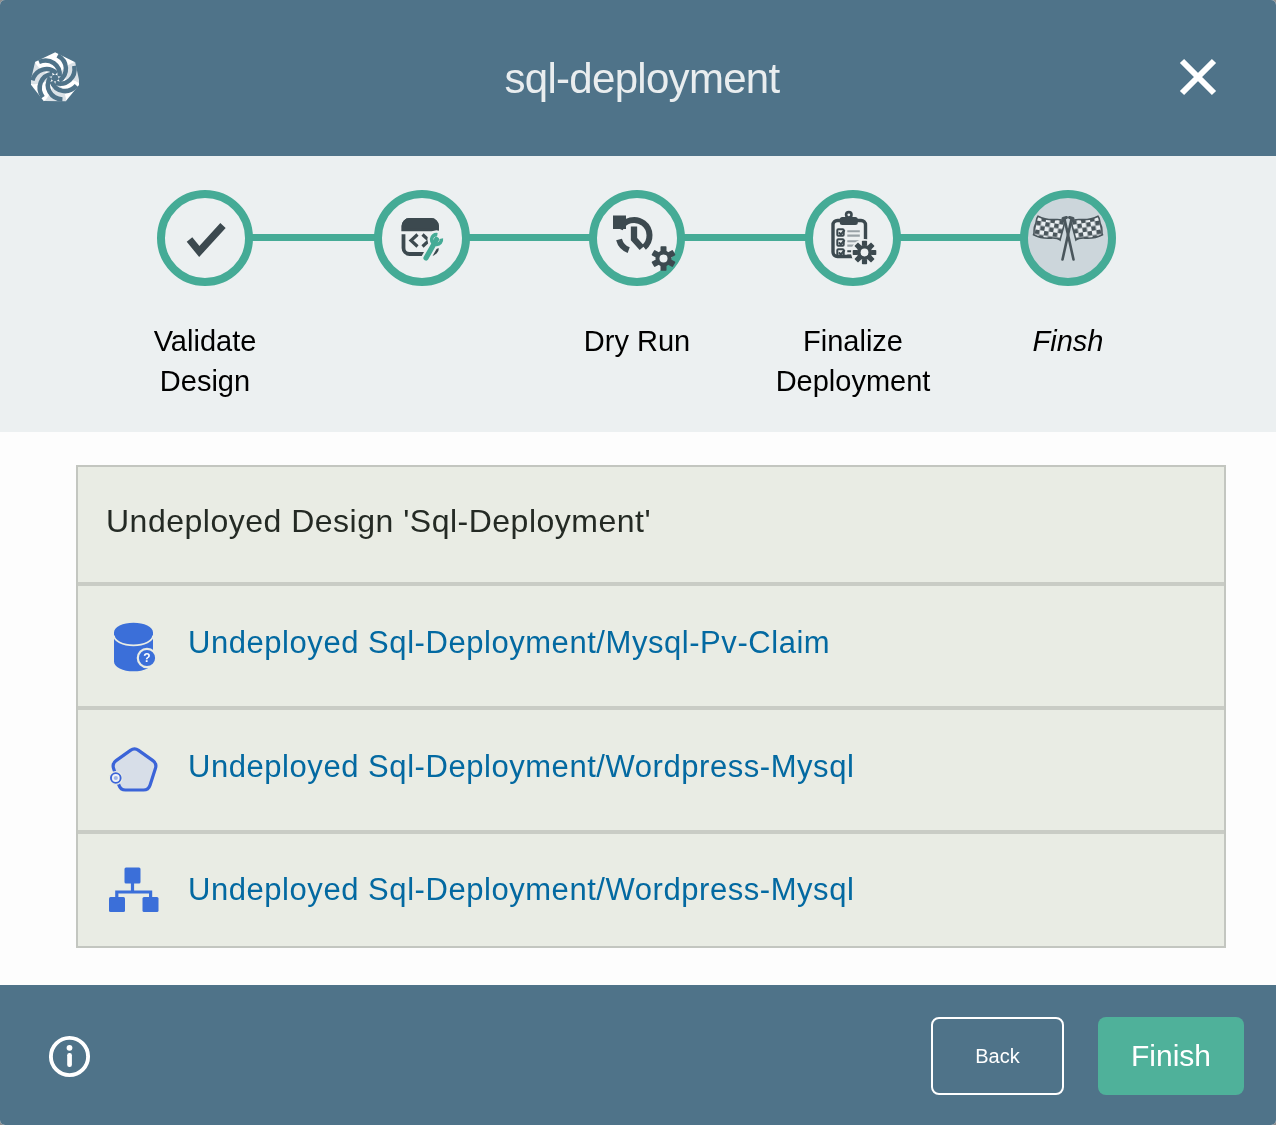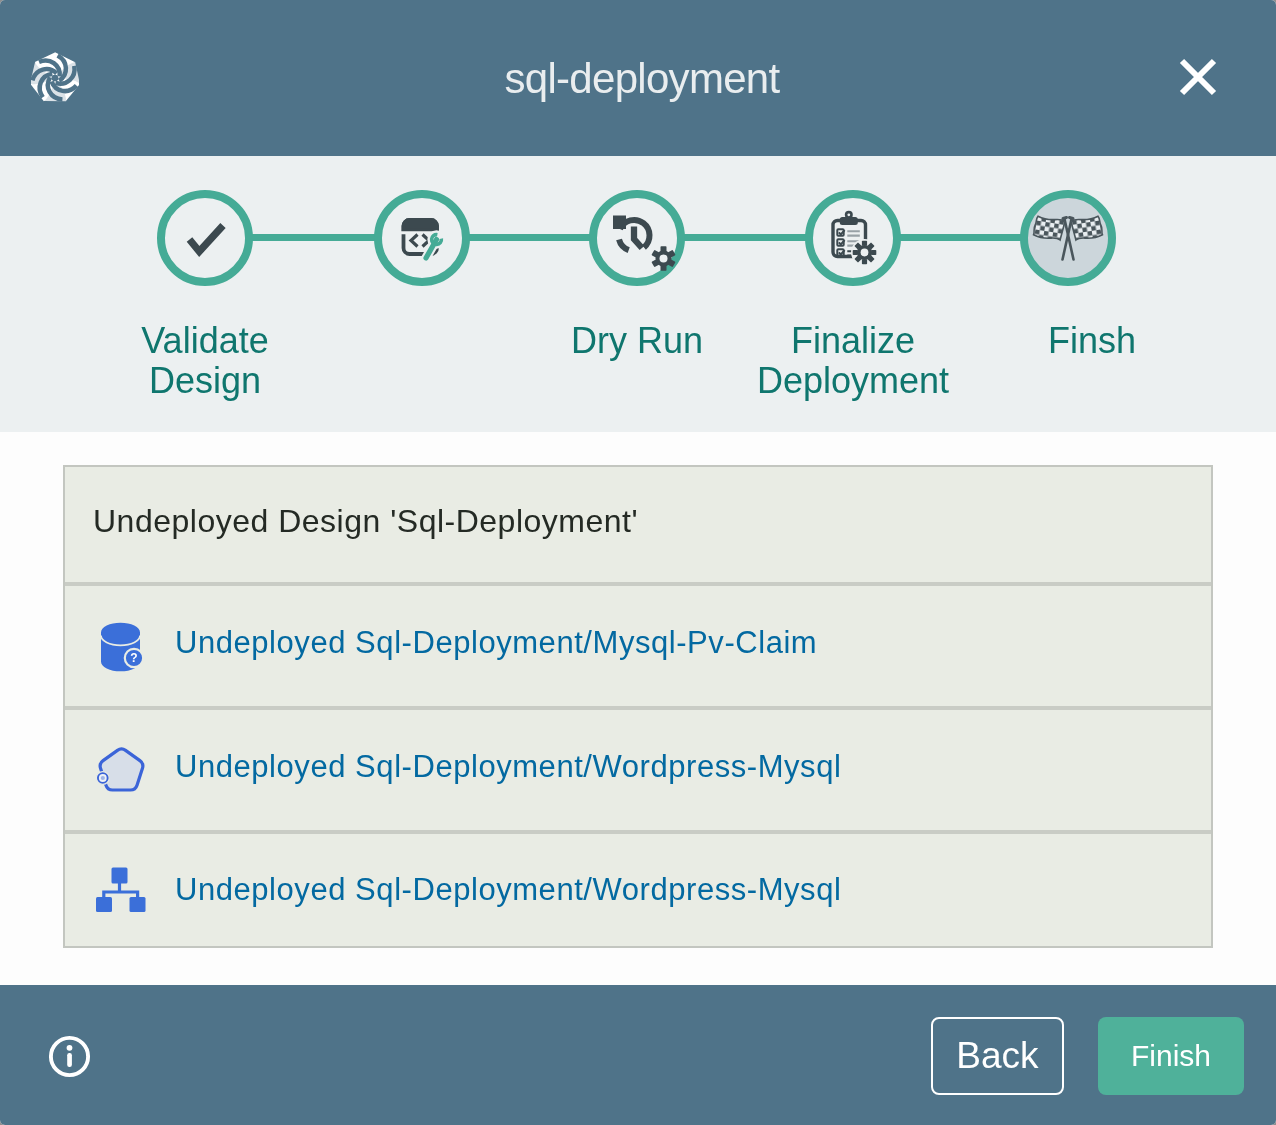--- a/index.html
+++ b/index.html
@@ -7,28 +7,28 @@
   .modal { position:absolute; left:0; top:0; width:1276px; height:1125px; border-radius:5px; overflow:hidden; background:#fdfdfd; }
   .hdr { position:absolute; left:0; top:0; width:1276px; height:156px; background:#4f7389; }
   .hdr .title { position:absolute; left:0; top:55px; width:1234px; text-align:center; font-size:42px; letter-spacing:-0.7px; color:#e9edef;margin-left:25px; }
   .logo { position:absolute; left:31px; top:52px; width:48px; height:52px; }
   .closex { position:absolute; left:1177px; top:56px; width:42px; height:42px; }
   .stepper { position:absolute; left:0; top:156px; width:1276px; height:276px; background:#ecf0f1; }
   .conn { position:absolute; left:205px; top:234px; width:863px; height:7px; background:#45ab96; }
   .circ { position:absolute; width:96px; height:96px; border-radius:50%; border:8px solid #45ab96; background:#ecf0f1; top:190px; }
   .circ.active { background:#ccd6db; }
   .circ svg { position:absolute; left:0; top:0; }
-  .lbl { position:absolute; top:165px; width:260px; text-align:center; font-size:36px; line-height:40px; color:#0f766e; }
+  .lbl { position:absolute; top:165px; width:260px; text-align:center; font-size:29px; line-height:40px; color:#000000; }
   .content { position:absolute; left:0; top:432px; width:1276px; height:553px; background:#fdfdfd; }
-  .listbox { position:absolute; left:63px; top:33px; width:1150px; height:483px; background:#e9ece4; border:2px solid #c3c6c0; }
+  .listbox { position:absolute; left:76px; top:33px; width:1150px; height:483px; background:#e9ece4; border:2px solid #c3c6c0; }
   .lrow { position:absolute; left:0; width:1146px; }
   .sep { position:absolute; left:0; width:1146px; height:4px; background:#c9ccc5; }
   .rowtext { font-size:31px; color:#0369a1; }
   .ftr { position:absolute; left:0; top:985px; width:1276px; height:140px; background:#4f7389; }
-  .btn-back { position:absolute; left:931px; top:1017px; width:133px; height:78px; border:2px solid #fff; border-radius:8px; color:#fff; font-size:37px; text-align:center; line-height:74px; }
+  .btn-back { position:absolute; left:931px; top:1017px; width:133px; height:78px; border:2px solid #fff; border-radius:8px; color:#fff; font-size:20px; text-align:center; line-height:74px; }
   .btn-finish { position:absolute; left:1098px; top:1017px; width:146px; height:78px; background:#4fb19a; border-radius:8px; color:#fff; font-size:30px; text-align:center; line-height:78px; }
 </style>
 </head>
 <body>
 <div class="modal">
   <div class="hdr">
     <div class="title">sql-deployment</div>
     <svg class="logo" viewBox="0 0 48 52">
         <g transform="translate(24,26) scale(1.05)">
           <path d="M 0,-24.5 L 18.8,-15.2 C 14.5,-4.5 9,1.0 2.0,2.6 C -2.5,-7 -3.2,-17.5 0,-24.5 Z" fill="#ffffff" transform="rotate(0.000)"></path>
@@ -176,21 +176,21 @@
 <g transform="rotate(9 37 23.5)">
               <path d="M 37,23.5 C 30,19.5 24,27.5 9.5,22.5 C 7.5,26 9.5,28.5 8,32 C 6.5,35.5 9,38 8,41.5 C 22.5,46.5 28.5,38.5 35,42.5 Z" fill="#e9eef1" stroke="#4a565c" stroke-width="1.6"></path>
 <path d="M 37,23.5 C 30,19.5 24,27.5 9.5,22.5 C 7.5,26 9.5,28.5 8,32 C 6.5,35.5 9,38 8,41.5 C 22.5,46.5 28.5,38.5 35,42.5 Z" fill="url(#chk)" stroke="none"></path>
             </g>
 </g>
 </svg>
       </div>
     <div class="lbl" style="left:75px;">Validate<br>Design</div>
     <div class="lbl" style="left:507px;">Dry Run</div>
     <div class="lbl" style="left:723px;">Finalize<br>Deployment</div>
-    <div class="lbl" style="left:962px;">Finsh</div>
+    <div class="lbl" style="left:938px;font-style:italic;">Finsh</div>
   </div>
   <div class="content">
     <div class="listbox">
       <div class="lrow" style="top:0; height:115px;">
         <div class="rowtext" style="position:absolute; left:28px; top:36px; font-size:32px; letter-spacing:0.5px; color:#242a24;">Undeployed Design 'Sql-Deployment'</div>
       </div>
       <div class="sep" style="top:115px;"></div>
       <div class="lrow" style="top:119px; height:120px;">
         <svg style="position:absolute; left:34px; top:36px;" width="46" height="50" viewBox="0 0 46 50">
             <path d="M 2,10.5 a 19.5,9.8 0 0 1 39,0 v 29 a 19.5,9.8 0 0 1 -39,0 z" fill="#3b6fd9"></path>

